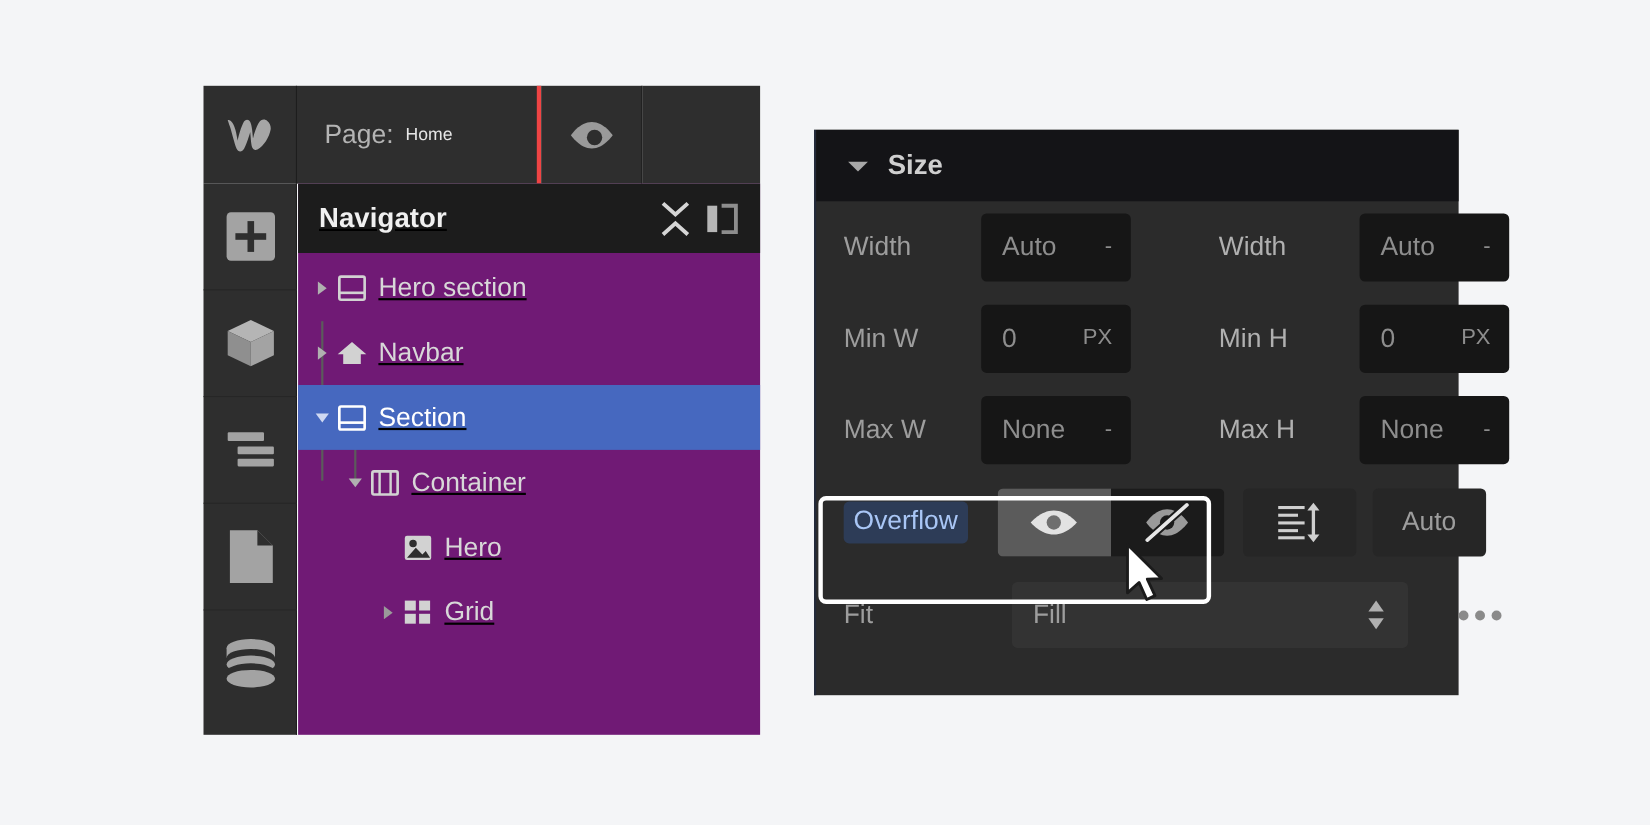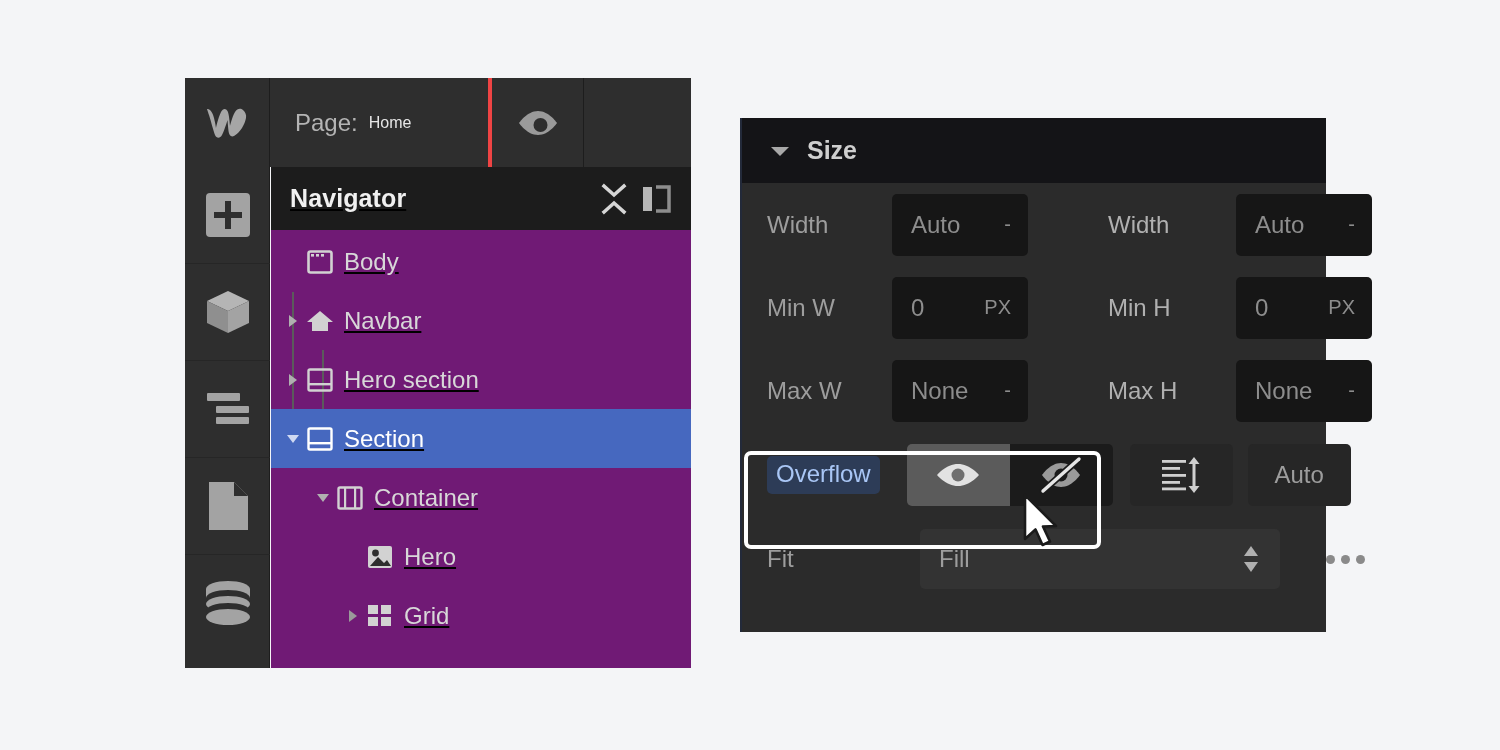--- a/index.html
+++ b/index.html
@@ -215,60 +215,48 @@
             <path d="M15 3 H28 V27 H15" stroke="#8d8d8d" stroke-width="3.5" fill="none"></path>
           </svg>
         </span>
       </div>
 
       <div class="tree">
 
         <div class="guide" style="left:21px; top:62px; height:145px;"></div>
         <div class="guide" style="left:51px; top:120px; height:87px;"></div>
 
-        <div class="tree-row" style="padding-left:10px;">
-          <span class="tw"></span>
-          <span class="ti">
-            <svg width="26" height="24" viewBox="0 0 26 24">
-              <rect x="1.5" y="1.5" width="23" height="21" rx="2" stroke="#d2d2d2" stroke-width="2.6" fill="none"></rect>
-              <rect x="4" y="4" width="3" height="2.6" fill="#d2d2d2"></rect>
-              <rect x="9" y="4" width="3" height="2.6" fill="#d2d2d2"></rect>
-              <rect x="14" y="4" width="3" height="2.6" fill="#d2d2d2"></rect>
-            </svg>
-          </span>
-          <span class="tlabel">Body</span>
-        </div>
 
         <div class="tree-row" style="padding-left:10px;">
           <span class="tw">
             <svg width="12" height="14" viewBox="0 0 12 14">
                 <path d="M2 1 L10 7 L2 13 Z" fill="#b0b0b0"></path>
               </svg>
           </span>
           <span class="ti">
-            <svg width="28" height="24" viewBox="0 0 28 24">
-              <path d="M14 2 L27 13 H22 V22 H6 V13 H1 Z" fill="#d2d2d2"></path>
-            </svg>
-          </span>
-          <span class="tlabel">Navbar</span>
+            <svg width="26" height="24" viewBox="0 0 26 24">
+              <rect x="1.5" y="1.5" width="23" height="21" rx="1.5" stroke="#d2d2d2" stroke-width="2.4" fill="none"></rect>
+              <rect x="1.5" y="15" width="23" height="2.4" fill="#d2d2d2"></rect>
+            </svg>
+          </span>
+          <span class="tlabel">Hero section</span>
         </div>
 
         <div class="tree-row" style="padding-left:10px;">
           <span class="tw">
             <svg width="12" height="14" viewBox="0 0 12 14">
                 <path d="M2 1 L10 7 L2 13 Z" fill="#b0b0b0"></path>
               </svg>
           </span>
           <span class="ti">
-            <svg width="26" height="24" viewBox="0 0 26 24">
-              <rect x="1.5" y="1.5" width="23" height="21" rx="1.5" stroke="#d2d2d2" stroke-width="2.4" fill="none"></rect>
-              <rect x="1.5" y="15" width="23" height="2.4" fill="#d2d2d2"></rect>
-            </svg>
-          </span>
-          <span class="tlabel">Hero section</span>
+            <svg width="28" height="24" viewBox="0 0 28 24">
+              <path d="M14 2 L27 13 H22 V22 H6 V13 H1 Z" fill="#d2d2d2"></path>
+            </svg>
+          </span>
+          <span class="tlabel">Navbar</span>
         </div>
 
         <div class="tree-row selected" style="padding-left:10px;">
           <span class="tw">
             <svg width="14" height="12" viewBox="0 0 14 12">
                 <path d="M1 2 L13 2 L7 10 Z" fill="#cfd9f2"></path>
               </svg>
           </span>
           <span class="ti">
             <svg width="26" height="24" viewBox="0 0 26 24">

